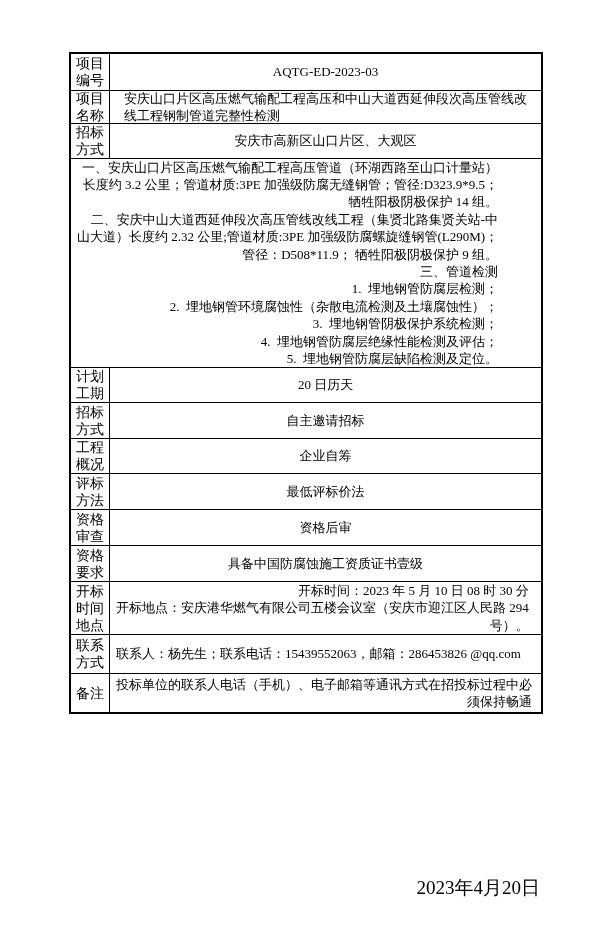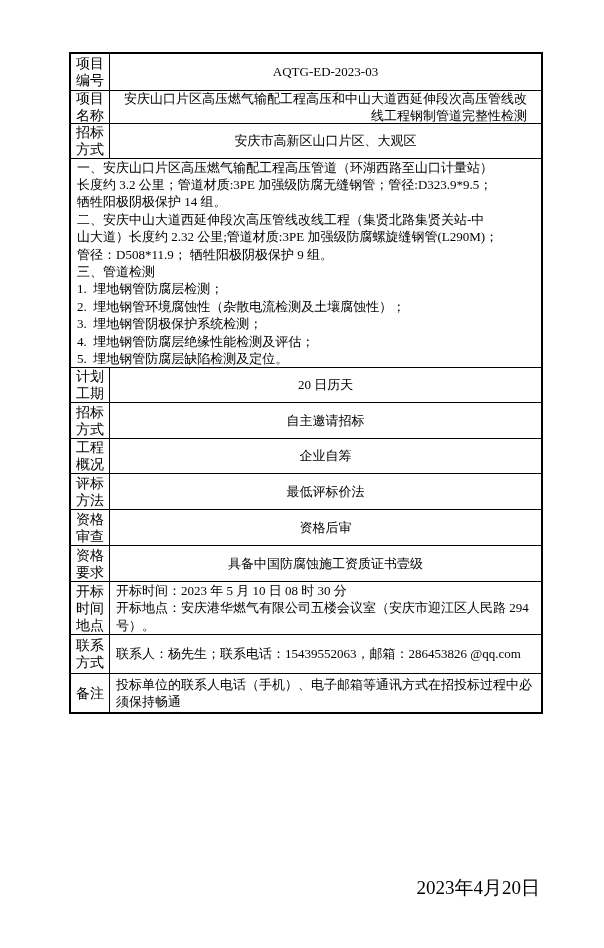--- a/index.html
+++ b/index.html
@@ -47,22 +47,22 @@
   }
   .cv{
     flex:1 1 auto;
     box-sizing:border-box;
     display:flex;
     align-items:center;
     font-size:13px;
     line-height:17.4px;
     overflow:hidden;
   }
-  .cv.center{justify-content:center;text-align:right;padding:7px 2px;}
-  .cv.left{justify-content:flex-start;text-align:left;padding:0 2px 0 6px;}
+  .cv.center{justify-content:center;text-align:left;padding:7px 2px;}
+  .cv.left{justify-content:flex-start;text-align:right;padding:0 2px 0 6px;}
   .val{white-space:pre;}
   
   .h37{height:37px}.h33{height:33px}.h35{height:35px}.h209{height:209px}
   .h36{height:36px}.h68{height:68px}.h53{height:53px}.h39{height:39px}
   .h38{height:38px}
   .footer-date{
     position:absolute;
     top:878px;
     right:64px;
     font-size:19px;

